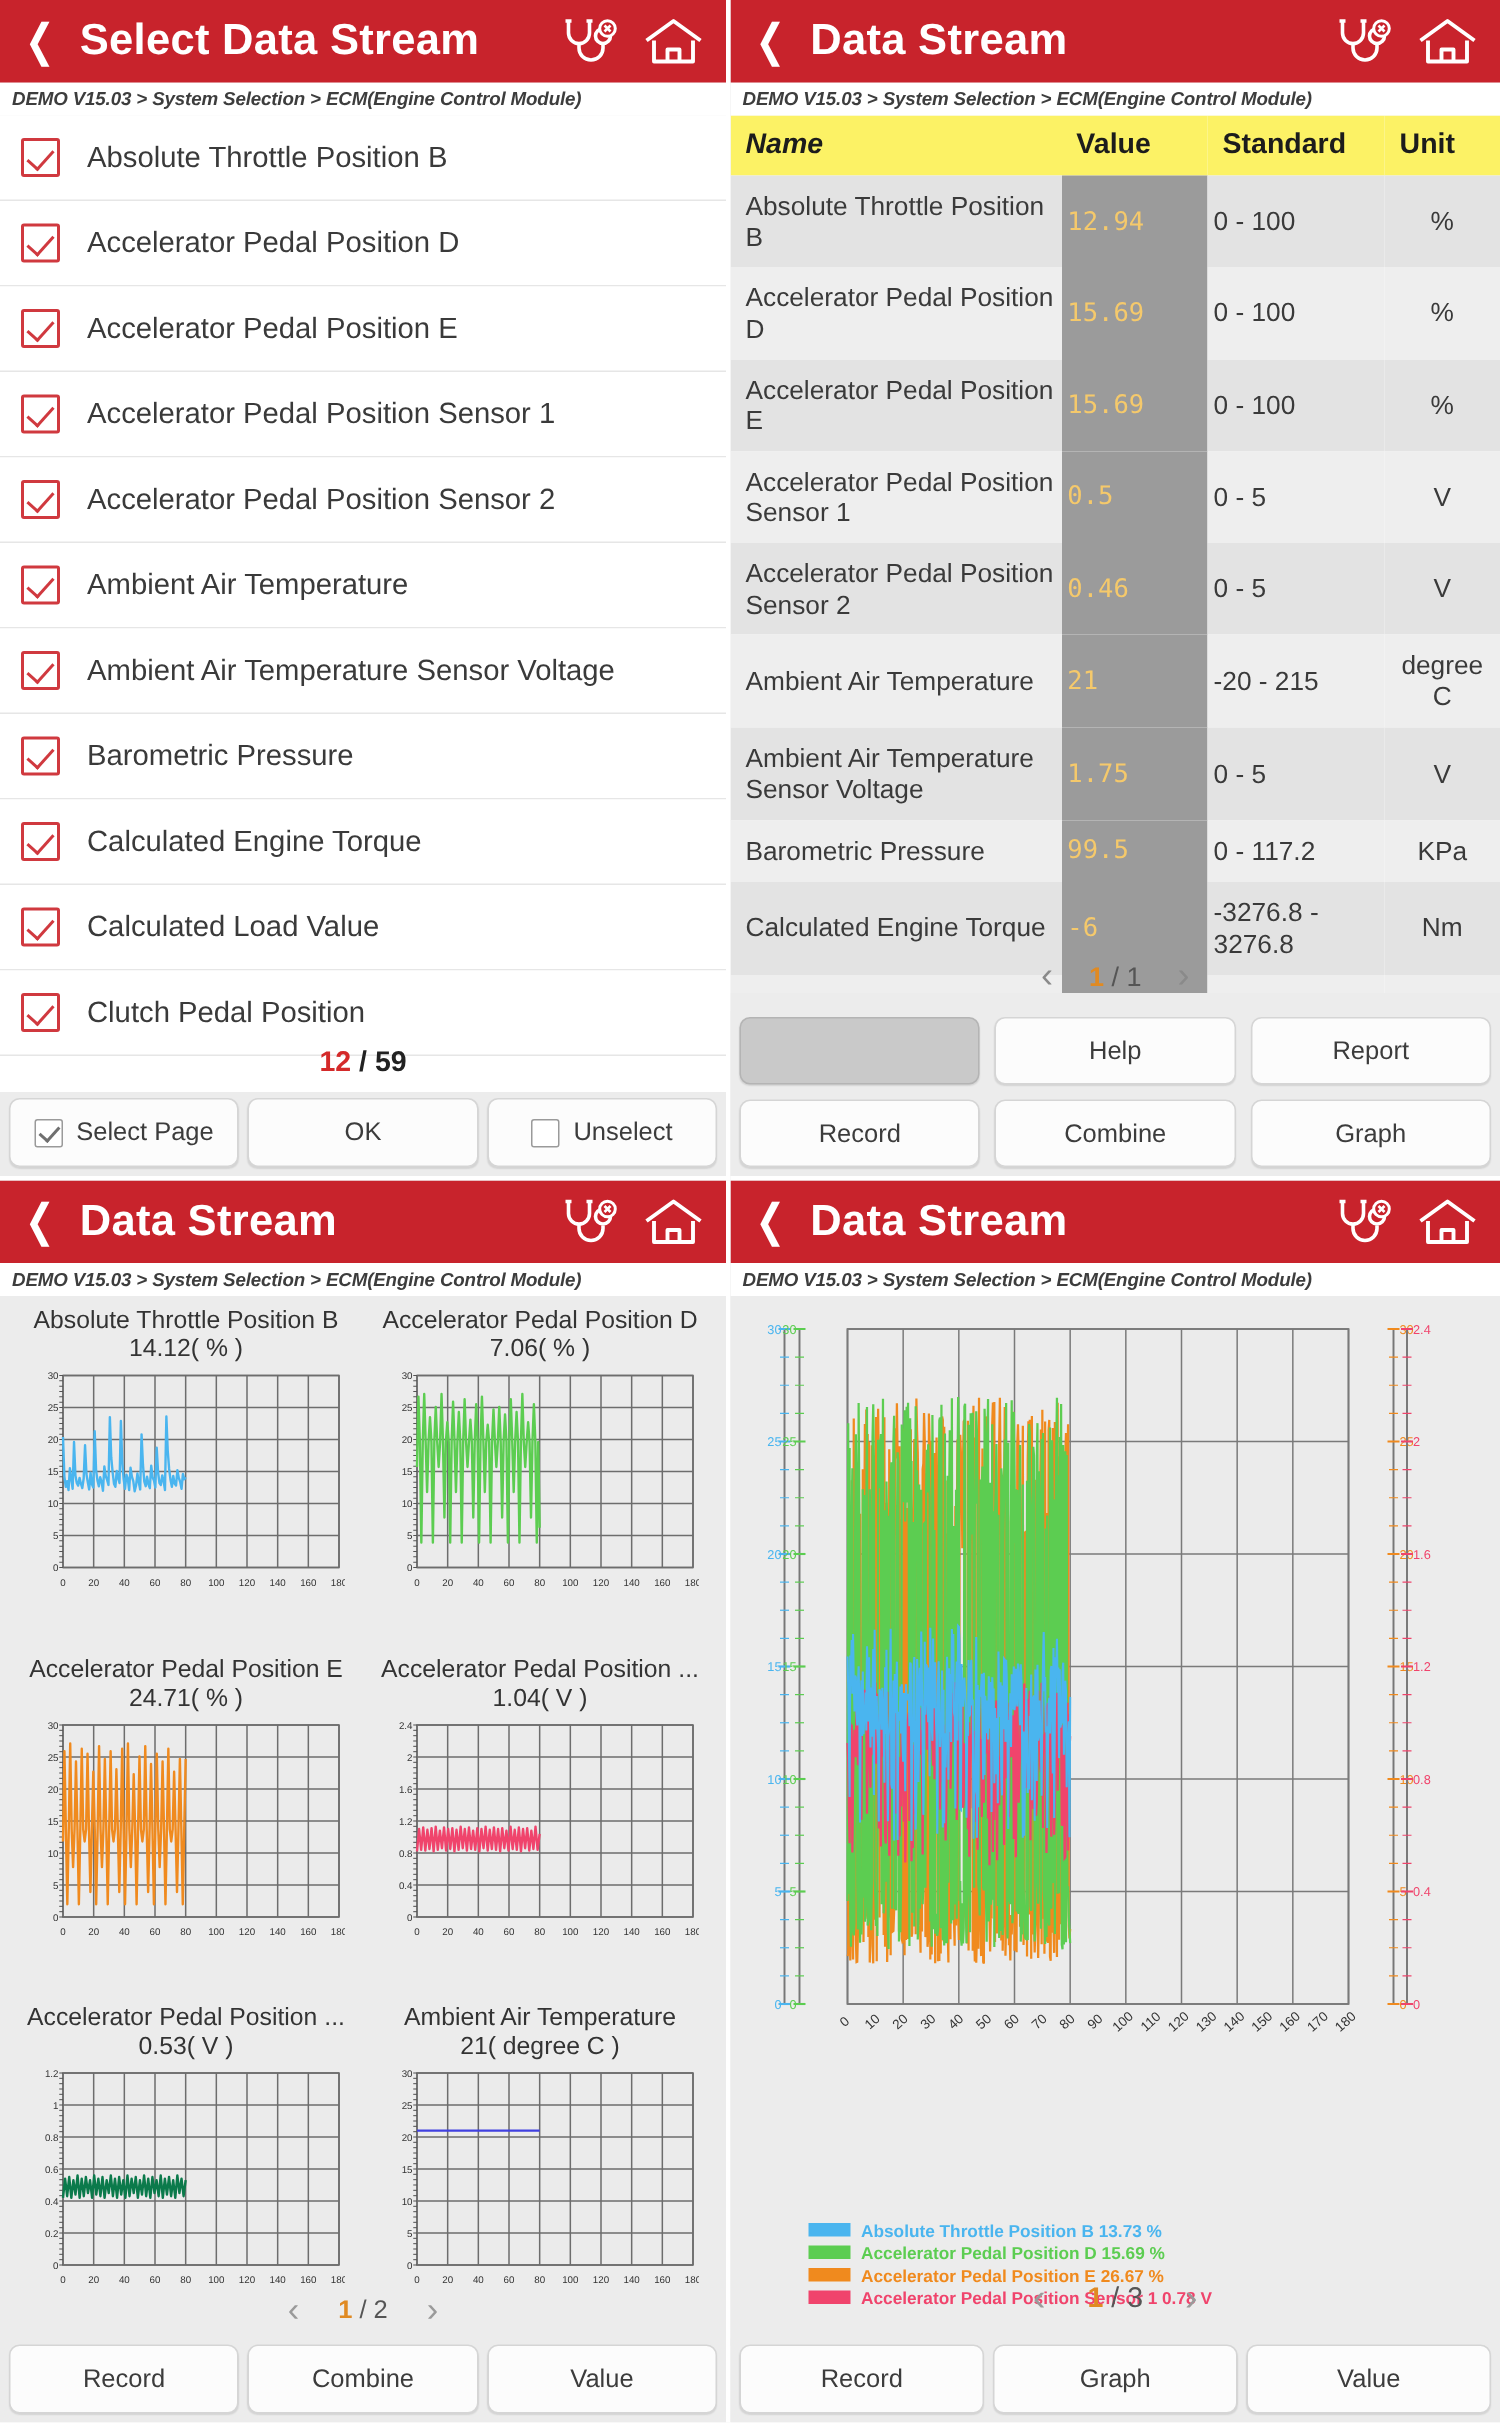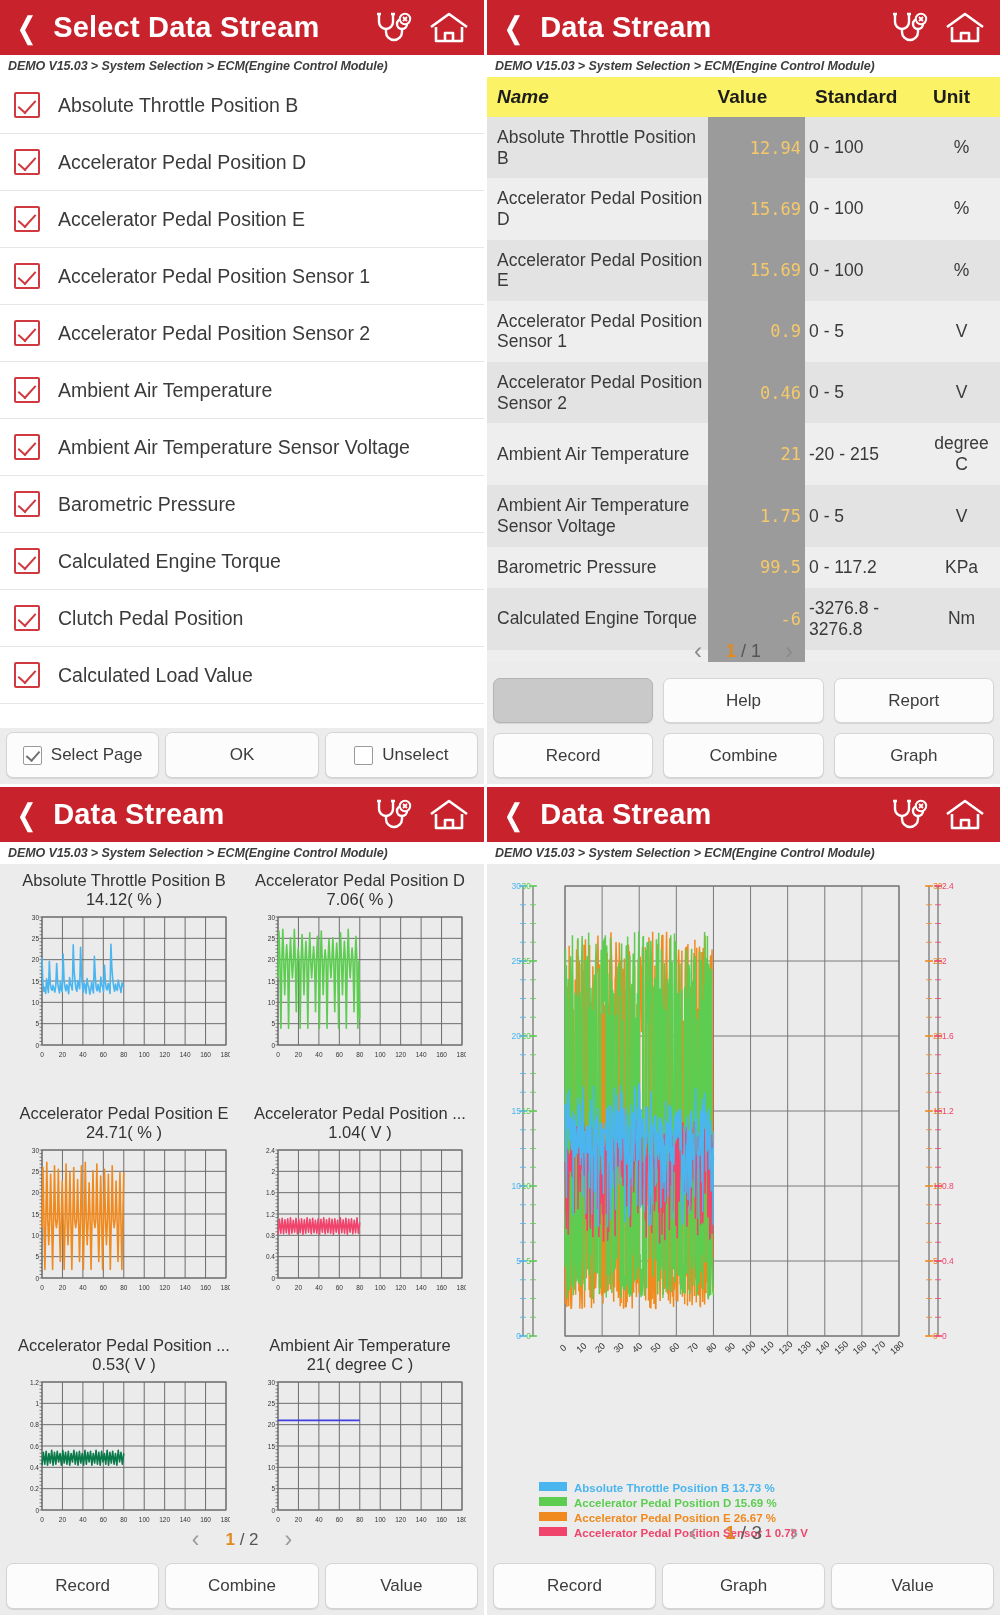--- a/index.html
+++ b/index.html
@@ -81,21 +81,21 @@
 
   
   .tbl { width:100%; border-collapse:collapse; table-layout:fixed; }
   .tbl th {
     background:#fcf265; font-size:19px; font-weight:bold; color:#1c1c1c;
     padding:9px 0 9px 10px; text-align:left;
   }
   .tbl td { font-size:17.5px; color:#3a3a3a; padding:10px 4px; vertical-align:middle; }
   .tbl td.name { padding-left:10px; line-height:1.18; }
   .tbl td.val {
-    background:#9b9b9b; color:#f5c96b; text-align:right;
+    background:#9b9b9b; color:#f5c96b; text-align:left;
     font-family:"DejaVu Sans Mono", monospace; font-size:17px;margin-left:12px;
   }
   .tbl td.std { text-align:left; }
   .tbl td.unit { text-align:center; }
   .tbl tr.odd td.name,.tbl tr.odd td.std,.tbl tr.odd td.unit { background:#e3e3e3; }
   .tbl tr.even td.name,.tbl tr.even td.std,.tbl tr.even td.unit { background:#eeeeee; }
   .tblwrap { height:585px; overflow:hidden; position:relative; background:#fff; }
   .pager {
     position:absolute; left:0; right:0; display:flex; align-items:center;
     justify-content:center; gap:24px; font-size:18px; color:#555;
@@ -208,27 +208,30 @@
         <div class="li">
           <div class="cb checked"></div>
           <span>Barometric Pressure</span>
         </div>
         <div class="li">
           <div class="cb checked"></div>
           <span>Calculated Engine Torque</span>
         </div>
         <div class="li">
           <div class="cb checked"></div>
-          <span>Clutch Pedal Position</span>
+          <span>Calculated Load Value</span>
         </div>
         <div class="li">
           <div class="cb checked"></div>
-          <span>Calculated Load Value</span>
+          <span>Clutch Pedal Position</span>
         </div>
       </div>
+    <div class="counter">
+      <b>12</b><span> / </span><span>59</span>
+    </div>
     <div class="btnbar">
       <div class="btn">
         <span class="minicb on"></span>
         <span>Select Page</span>
       </div>
       <div class="btn">
         <span>OK</span>
       </div>
       <div class="btn">
         <span class="minicb"></span>
@@ -290,21 +293,21 @@
               <td class="unit">%</td>
             </tr>
             <tr class="odd">
               <td class="name">Accelerator Pedal Position E</td>
               <td class="val">15.69</td>
               <td class="std">0 - 100</td>
               <td class="unit">%</td>
             </tr>
             <tr class="even">
               <td class="name">Accelerator Pedal Position Sensor 1</td>
-              <td class="val">0.9</td>
+              <td class="val">0.5</td>
               <td class="std">0 - 5</td>
               <td class="unit">V</td>
             </tr>
             <tr class="odd">
               <td class="name">Accelerator Pedal Position Sensor 2</td>
               <td class="val">0.46</td>
               <td class="std">0 - 5</td>
               <td class="unit">V</td>
             </tr>
             <tr class="even">

